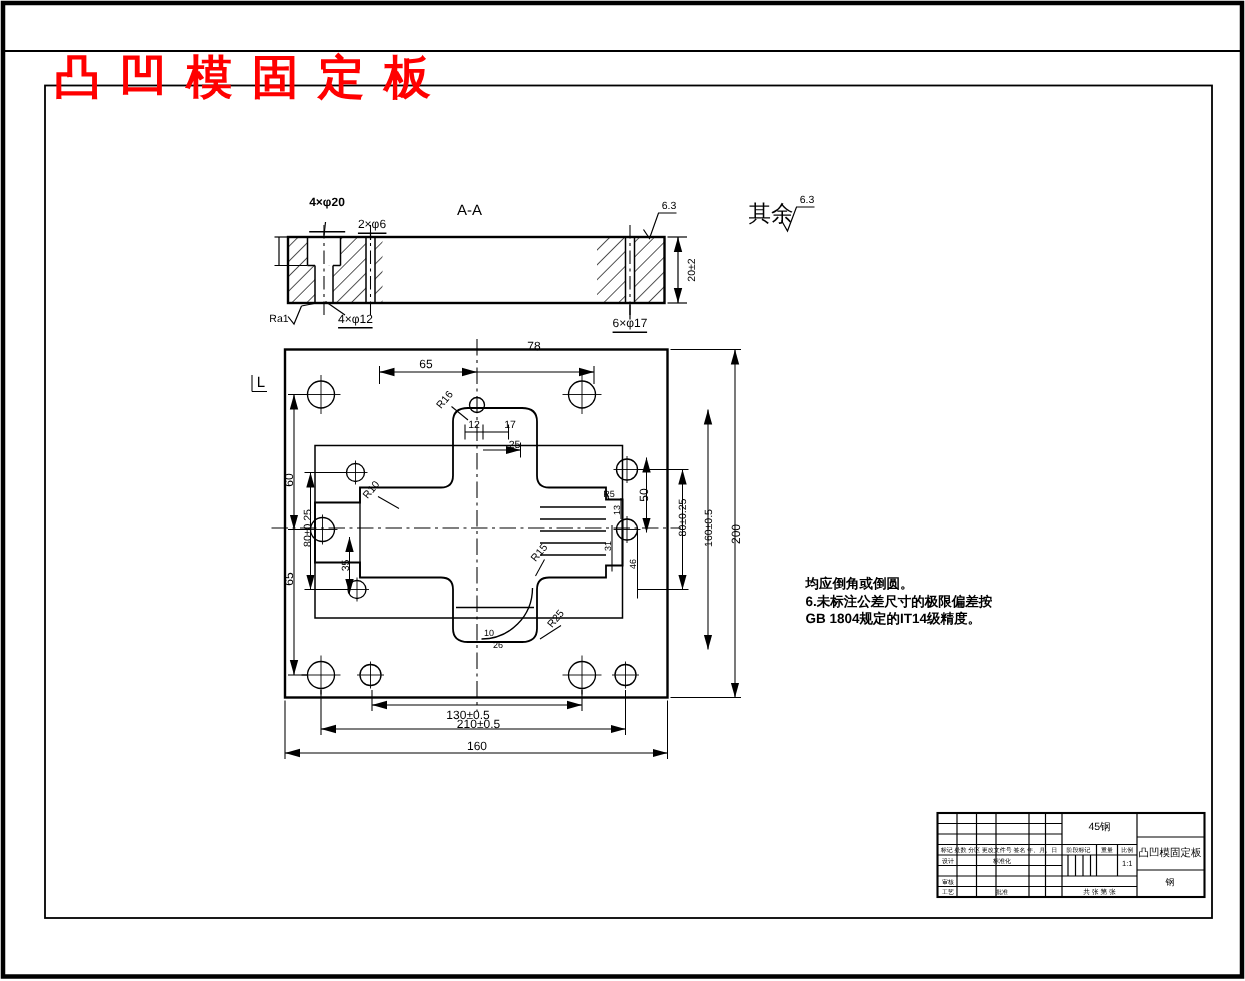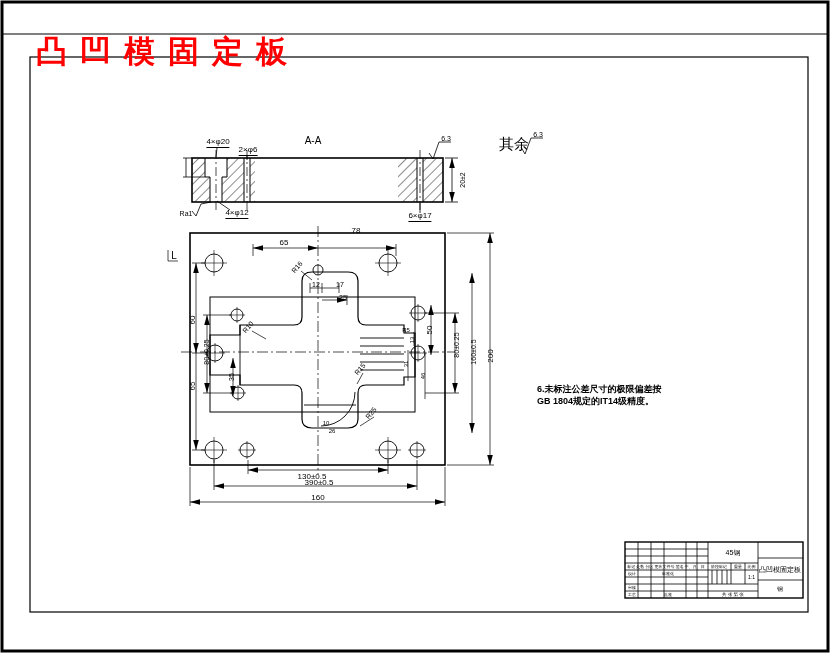--- a/index.html
+++ b/index.html
@@ -233,21 +233,21 @@
     <g>
       <line x1="758" y1="558" x2="803" y2="558"></line>
         <line x1="758" y1="580" x2="803" y2="580"></line>
     </g>
   </g>
 </svg>
 
 <div class="sheet-title">凸凹模固定板</div>
 
 <div id="labels">
-    <div class="lbl" style="left: 218px; top: 143px; font-size: 8px; transform: translate(-50%, -50%); border-bottom: 1px solid rgb(0, 0, 0); padding-bottom: 1px;">4×φ20</div>
+    <div class="lbl" style="left: 218px; top: 143px; font-size: 8px; transform: translate(-50%, -50%); border-bottom: 1px solid rgb(0, 0, 0); padding-bottom: 15px; font-weight: bold;">4×φ20</div>
     <div class="lbl" style="left: 248px; top: 151px; font-size: 8px; transform: translate(-50%, -50%); border-bottom: 1px solid rgb(0, 0, 0); padding-bottom: 1px;">2×φ6</div>
     <div class="lbl" style="left: 313px; top: 141px; font-size: 10px; transform: translate(-50%, -50%);">A-A</div>
     <div class="lbl" style="left: 446px; top: 138px; font-size: 7px; transform: translate(-50%, -50%);">6.3</div>
     <div class="lbl" style="left: 514px; top: 143px; font-size: 15px; transform: translate(-50%, -50%);">其余</div>
     <div class="lbl" style="left: 538px; top: 134px; font-size: 7px; transform: translate(-50%, -50%);">6.3</div>
     <div class="lbl" style="left: 462px; top: 180px; font-size: 7px; transform: translate(-50%, -50%) rotate(-90deg);">20±2</div>
     <div class="lbl" style="left: 186px; top: 213px; font-size: 7px; transform: translate(-50%, -50%);">Ra1</div>
     <div class="lbl" style="left: 237px; top: 214px; font-size: 8px; transform: translate(-50%, -50%); border-bottom: 1px solid rgb(0, 0, 0); padding-bottom: 1px;">4×φ12</div>
     <div class="lbl" style="left: 420px; top: 217px; font-size: 8px; transform: translate(-50%, -50%); border-bottom: 1px solid rgb(0, 0, 0); padding-bottom: 1px;">6×φ17</div>
     <div class="lbl" style="left: 174px; top: 256px; font-size: 10px; transform: translate(-50%, -50%);">L</div>
@@ -268,25 +268,26 @@
     <div class="lbl" style="left: 406px; top: 364px; font-size: 6px; transform: translate(-50%, -50%) rotate(-90deg);">31</div>
     <div class="lbl" style="left: 423px; top: 376px; font-size: 6px; transform: translate(-50%, -50%) rotate(-90deg);">46</div>
     <div class="lbl" style="left: 430px; top: 330px; font-size: 8px; transform: translate(-50%, -50%) rotate(-90deg);">50</div>
     <div class="lbl" style="left: 456px; top: 345px; font-size: 7px; transform: translate(-50%, -50%) rotate(-90deg);">80±0.25</div>
     <div class="lbl" style="left: 473px; top: 352px; font-size: 7px; transform: translate(-50%, -50%) rotate(-90deg);">160±0.5</div>
     <div class="lbl" style="left: 491px; top: 356px; font-size: 8px; transform: translate(-50%, -50%) rotate(-90deg);">200</div>
     <div class="lbl" style="left: 326px; top: 423px; font-size: 6px; transform: translate(-50%, -50%);">10</div>
     <div class="lbl" style="left: 332px; top: 431px; font-size: 6px; transform: translate(-50%, -50%);">26</div>
     <div class="lbl" style="left: 371px; top: 413px; font-size: 7px; transform: translate(-50%, -50%) rotate(-50deg);">R25</div>
     <div class="lbl" style="left: 312px; top: 459px; font-size: 8px; transform: translate(-50%, -50%); margin-top: 18px;">130±0.5</div>
-    <div class="lbl" style="left: 319px; top: 483px; font-size: 8px; transform: translate(-50%, -50%);">390±0.5</div>
+    <div class="lbl" style="left: 319px; top: 483px; font-size: 8px; transform: translate(-50%, -50%);">210±0.5</div>
     <div class="lbl" style="left: 318px; top: 498px; font-size: 8px; transform: translate(-50%, -50%);">160</div>
   </div>
 
 <div class="tech">
+  <div>均应倒角或倒圆。</div>
   <div>6.未标注公差尺寸的极限偏差按</div>
   <div>GB 1804规定的IT14级精度。</div>
 </div>
 
 <div>
   <div class="tbt" style="left:733px;top:552px;font-size:7px;">45钢</div>
   <div class="tbt" style="left:780px;top:569px;font-size:7px;">凸凹模固定板</div>
   <div class="tbt" style="left:780px;top:589px;font-size:6px;">钢</div>
   <div class="tbt" style="left:666px;top:566.5px;font-size:4px;">标记 处数 分区 更改文件号 签名 年、月、日</div>
   <div class="tbt" style="left:632px;top:573.5px;font-size:4px;">设计</div>

